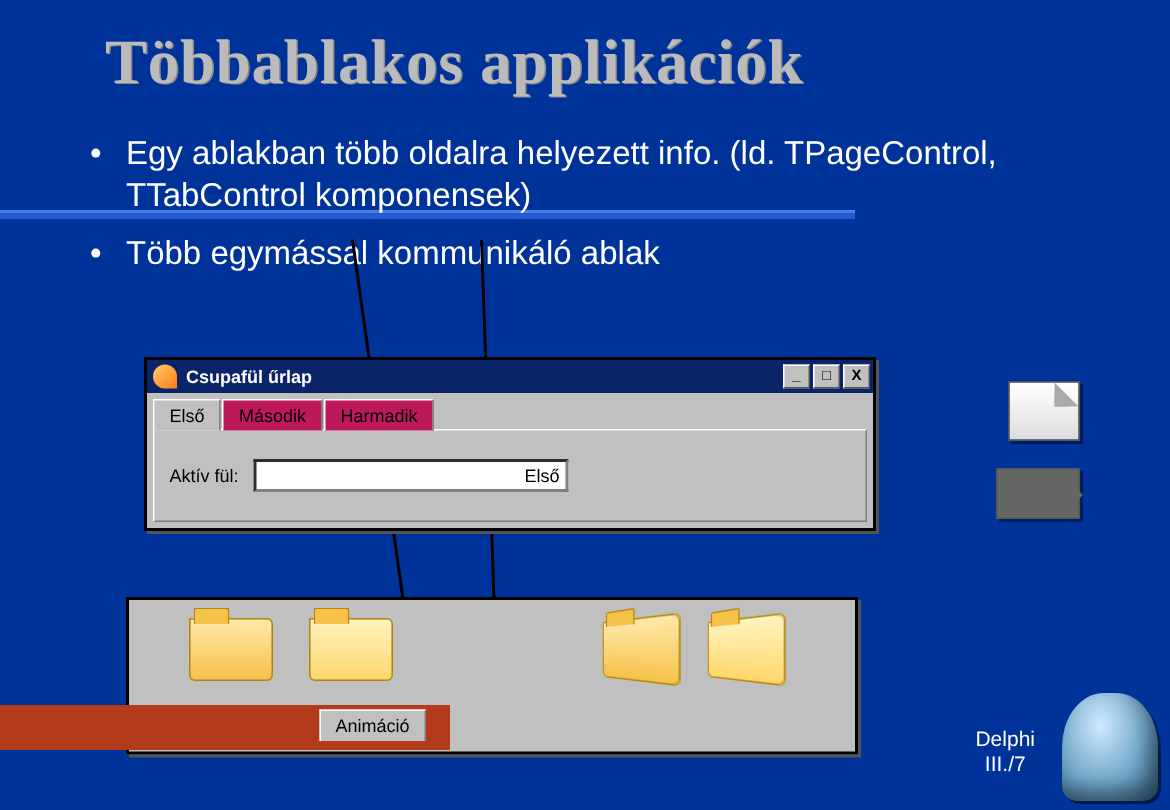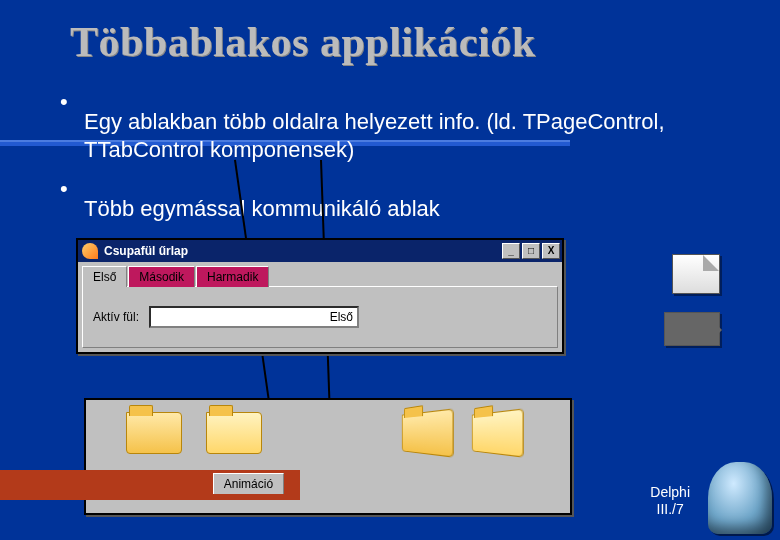--- a/index.html
+++ b/index.html
@@ -30,21 +30,21 @@
     display: flex;
     margin-bottom: 12px;
     font-size: 22px;
     line-height: 1.25;
   }
   .bullet-dot {
     width: 24px; flex: 0 0 24px;
     text-align: left;
     font-size: 22px;
   }
-  .bullet-text { flex: 1; margin-top: 20px; }
+  .bullet-text { flex: 1; }
   .decor-line {
     position: absolute;
     left: 0; top: 140px;
     width: 570px; height: 6px;
     background: #225ad1;
     box-shadow: inset 0 2px 0 #4b7ce0;
   }
   
   .arrow {
     position: absolute;
@@ -57,21 +57,21 @@
     position: absolute;
     bottom: -1px; left: -4px;
     border: 5px solid transparent;
     border-top-color: #000;
   }
   .arrow1 { left: 234px; top: 160px; height: 330px; transform: rotate(-8deg); }
   .arrow2 { left: 320px; top: 160px; height: 340px; transform: rotate(-2deg); }
   
   .win {
     position: absolute;
-    left: 76px; top: 238px;
+    left: 96px; top: 238px;
     width: 488px;
     border: 2px solid #000;
     background: #c0c0c0;
     box-shadow: 2px 2px 0 #555;
   }
   .titlebar {
     height: 22px;
     background: linear-gradient(#0a246a, #0a246a);
     display: flex; align-items: center;
     padding: 0 2px 0 4px;
@@ -172,21 +172,21 @@
     content:''; position:absolute; top:-8px; left:2px;
     width:22px; height:10px; background:#f5c24a;
     border:1px solid #b8860b; border-bottom:none;
     border-radius: 2px 2px 0 0;
   }
   .folder.f1 { left: 40px; top: 12px; }
   .folder.f2 { left: 120px; top: 12px; background:linear-gradient(#fff3c0,#ffd76a); }
   .folder.f3 { left: 310px; top: 12px; transform: perspective(80px) rotateY(-25deg);}
   .folder.f4 { left: 380px; top: 12px; background:linear-gradient(#fff3c0,#ffd76a); transform: perspective(80px) rotateY(-25deg);}
   .lower-tabs {
-    display:flex; padding: 2px 4px 20px 60px; gap:1px;
+    display:flex; padding: 2px 4px 8px 60px; gap:1px;
     font-size:12px;
   }
   
   .footer-bar {
     position:absolute; left:0; bottom:40px;
     width:300px; height:30px;
     background:#b33a1a;
   }
   .footer-text {
     position:absolute; right:90px; bottom:22px;

